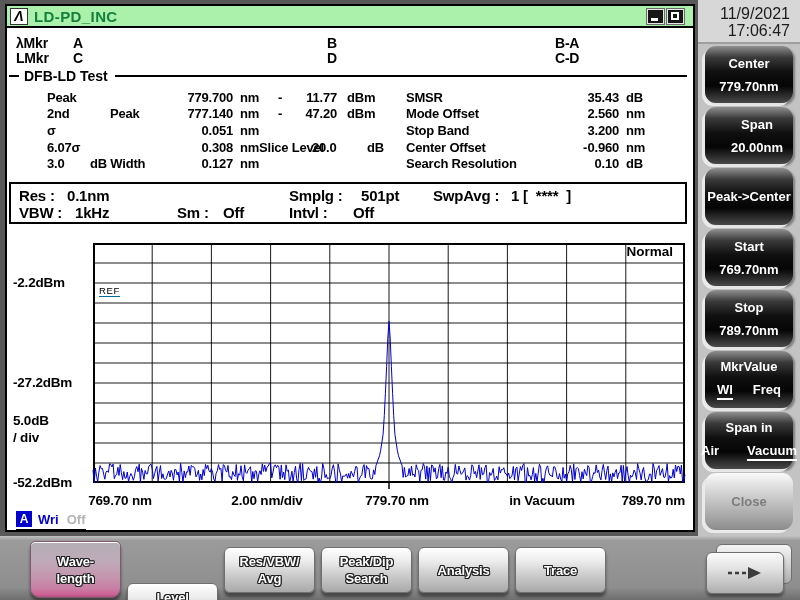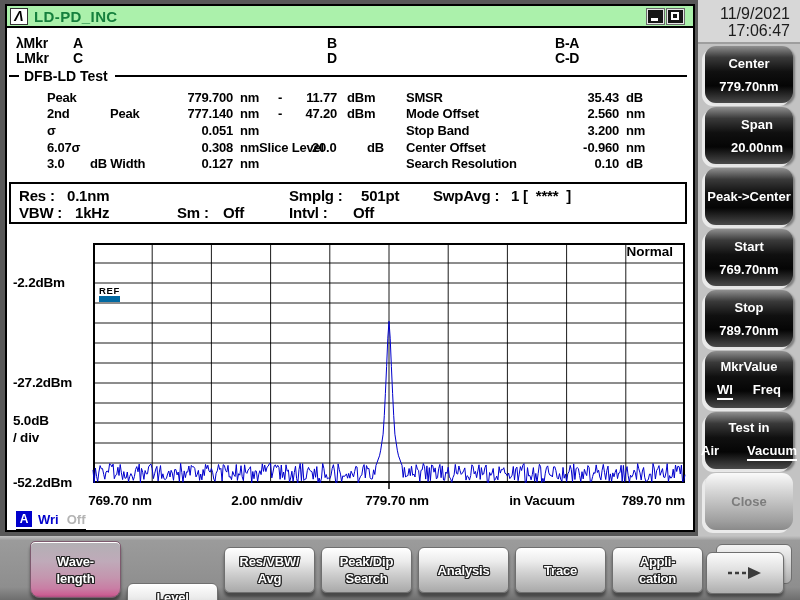--- a/index.html
+++ b/index.html
@@ -58,22 +58,22 @@
     border:2px solid #000; background:#fff; }
   .settings .txt { font-size:15px; }
   .set-r1 { top:3px; } .set-r2 { top:20px; }
 
   
   .plot-wrap { position:absolute; left:86px; top:237px; width:592px; height:248px; }
   svg#plot { position:absolute; left:0; top:0; overflow:visible; }
   .ylab { left:6px; font-size:13.5px; }
   .ylab-ref { top:269px; } .ylab-mid { top:369px; }
   .ylab-s1 { top:407px; } .ylab-s2 { top:424px; } .ylab-bot { top:469px; }
-  .ref-label { position:absolute; left:92px; top:280px; font-weight:bold; font-size:9.5px; letter-spacing:0.6px;
-    color:#000; border-bottom:6px solid #0369a1; line-height:10px; }
+  .ref-label { position:absolute; left:92px; top:280px; font-weight:normal; font-size:9.5px; letter-spacing:0.6px;
+    color:#000; border-bottom:1px solid #0369a1; line-height:10px; }
   .mode-label { position:absolute; left:600px; top:238px; width:66px; text-align:right;
     font-weight:bold; font-size:13.5px; color:#000; }
   .xlab { top:487px; font-size:13.5px; text-align:center; }
   .xl-start { left:78px; width:70px; } .xl-div { left:215px; width:90px; }
   .xl-center{ left:348px; width:84px; } .xl-med { left:495px; width:80px; }
   .xl-stop  { left:612px; width:66px; text-align:right; }
 
   .trace-ind { position:absolute; left:9px; top:505px; display:inline-flex; align-items:center;
     border-bottom:2px solid #000; padding-bottom:2px; }
   .trace-box { width:16px; height:16px; background:#0000cc; color:#fff; font-weight:bold; font-size:12px;
@@ -292,21 +292,21 @@
     <span>789.70nm</span>
   </button>
   <button class="sbtn sb5">
     <span>MkrValue</span>
     <span class="opts">
       <span class="sel">Wl</span>
       <span>Freq</span>
     </span>
   </button>
   <button class="sbtn sb6">
-    <span>Test in</span>
+    <span>Span in</span>
     <span class="opts narrow">
       <span>Air</span>
       <span class="sel">Vacuum</span>
     </span>
   </button>
   <button class="sbtn sb7 disabled">
     <span>Close</span>
   </button>
 </div>
 
@@ -325,24 +325,20 @@
   </div>
   <div class="skey sk3">
     <span class="skline">Peak/Dip</span>
     <span class="skline">Search</span>
   </div>
   <div class="skey sk4">
     <span class="skline">Analysis</span>
   </div>
   <div class="skey sk5">
     <span class="skline">Trace</span>
-  </div>
-  <div class="skey sk6">
-    <span class="skline">Appli-</span>
-    <span class="skline">cation</span>
   </div>
   <div class="arrow-group">
     <div class="arrow-back"></div>
     <div class="arrow-key">
       <svg width="40" height="16" viewBox="0 0 40 16">
         <line x1="3" y1="8" x2="25" y2="8" stroke="#3c3c3c" stroke-width="2.4" stroke-dasharray="4 3"></line>
         <path d="M23 2 L36 8 L23 14 Z" fill="#3c3c3c"></path>
       </svg>
     </div>
   </div>

